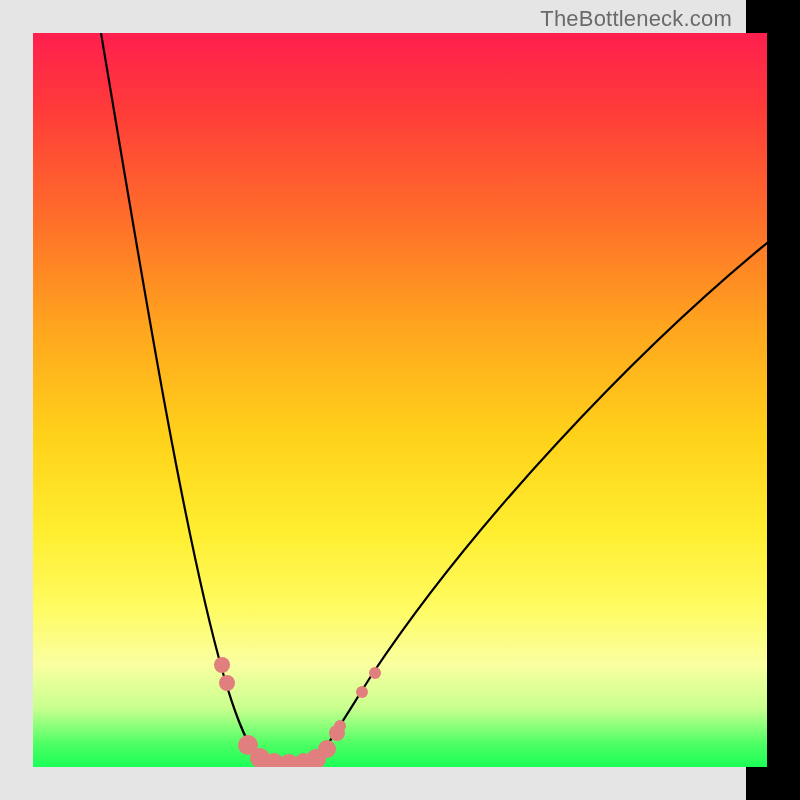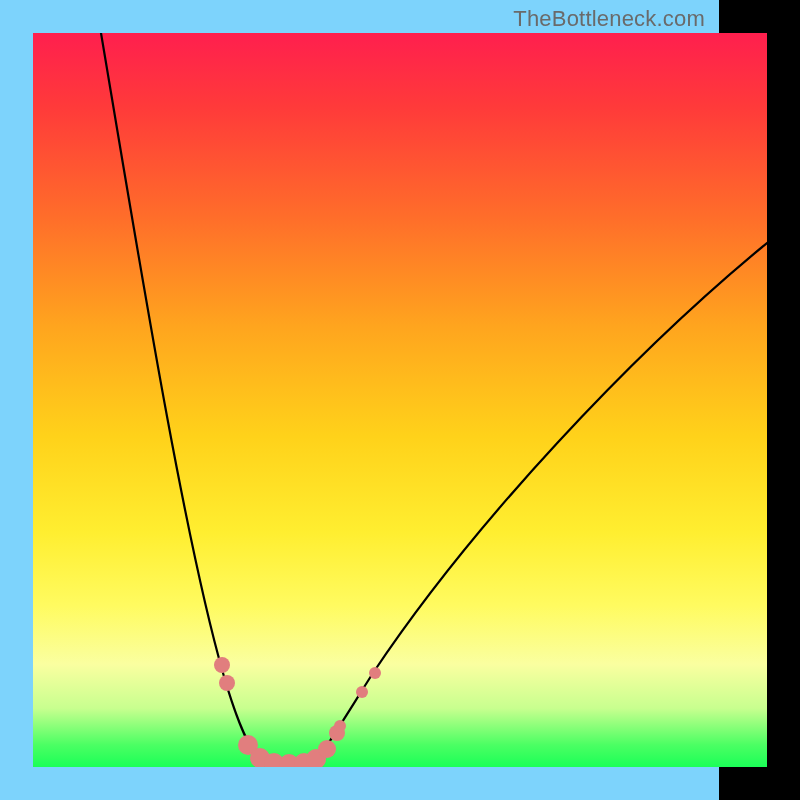--- a/index.html
+++ b/index.html
@@ -10,21 +10,22 @@
     background: #000;
     overflow: hidden;
     font-family: Arial, Helvetica, sans-serif;
   }
   .frame {
     position: absolute;
     left: 0;
     top: 0;
     width: 719px;
     height: 800px;
-    background: #7dd3fc;
+    background: #e5e5e5;
+    padding-left: 27px;
   }
   .plot-area {
     position: absolute;
     left: 33px;
     top: 33px;
     width: 734px;
     height: 734px;
     
     background: linear-gradient(
       to bottom,

